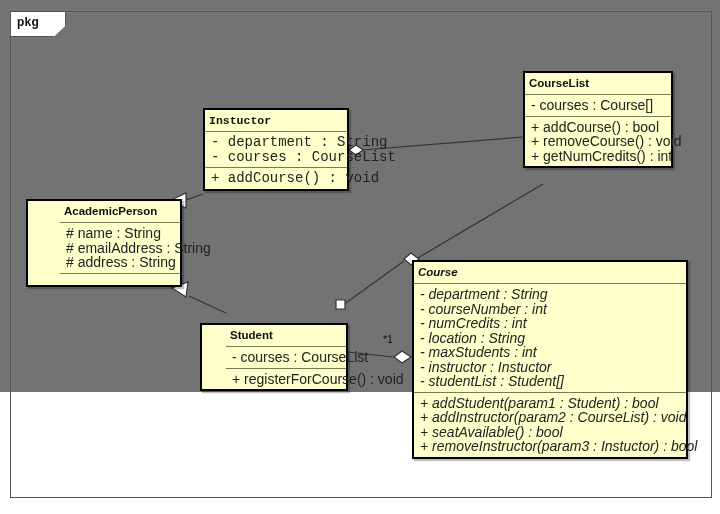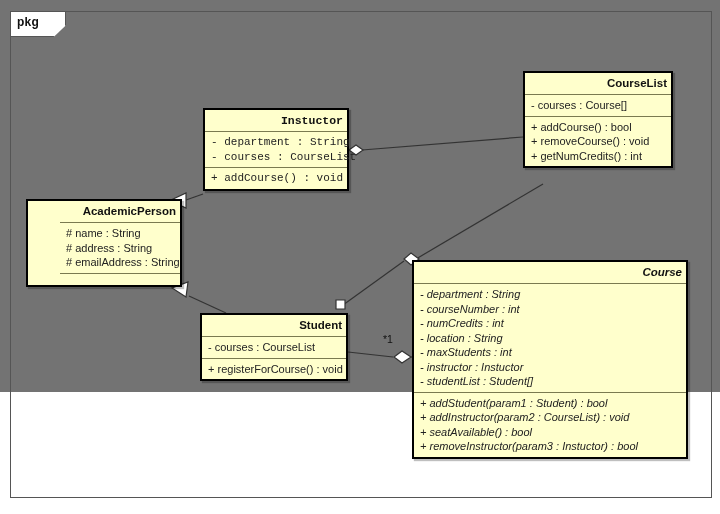--- a/index.html
+++ b/index.html
@@ -61,37 +61,37 @@
   }
   
   .uml-class {
     position: absolute;
     box-sizing: border-box;
     background: #ffffcc;
     border: 2px solid #000000;
     box-shadow: 2px 2px 1px rgba(0,0,0,0.25);
   }
   .uml-name {
-    text-align: right;
+    text-align: left;
     font-size: 11.5px;
     font-weight: bold;
     color: #111111;
     padding: 4px 4px 4px 4px;
     line-height: 13px;
   }
   .uml-section {
     border-top: 1px solid #7a7a50;
     padding: 3px 5px 3px 6px;
   }
   .uml-section.empty {
     height: 11px;
     padding: 0;
   }
   .uml-line {
-    font-size: 11px;
+    font-size: 14px;
     color: #222222;
     line-height: 14.5px;
     white-space: nowrap;
   }
   .edge-label {
     position: absolute;
     font-size: 10.5px;
     color: #111111;
     white-space: nowrap;
   }
@@ -161,27 +161,27 @@
       <div class="uml-line">+ addCourse() : bool</div>
       <div class="uml-line">+ removeCourse() : void</div>
       <div class="uml-line">+ getNumCredits() : int</div>
     </div>
   </div>
 
   <div class="uml-class" style="left:26px; top:199px; width:156px;padding-left:32px;">
     <div class="uml-name">AcademicPerson</div>
     <div class="uml-section">
       <div class="uml-line"># name : String</div>
+      <div class="uml-line"># emailAddress : String</div>
       <div class="uml-line"># address : String</div>
-      <div class="uml-line"># emailAddress : String</div>
     </div>
     <div class="uml-section empty"></div>
   </div>
 
-  <div class="uml-class" style="left:200px; top:313px; width:148px;">
+  <div class="uml-class" style="left:200px; top:323px; width:148px;padding-left:24px;">
     <div class="uml-name">Student</div>
     <div class="uml-section">
       <div class="uml-line">- courses : CourseList</div>
     </div>
     <div class="uml-section">
       <div class="uml-line">+ registerForCourse() : void</div>
     </div>
   </div>
 
   <div class="uml-class" style="left:412px; top:260px; width:276px;font-style:italic;">

